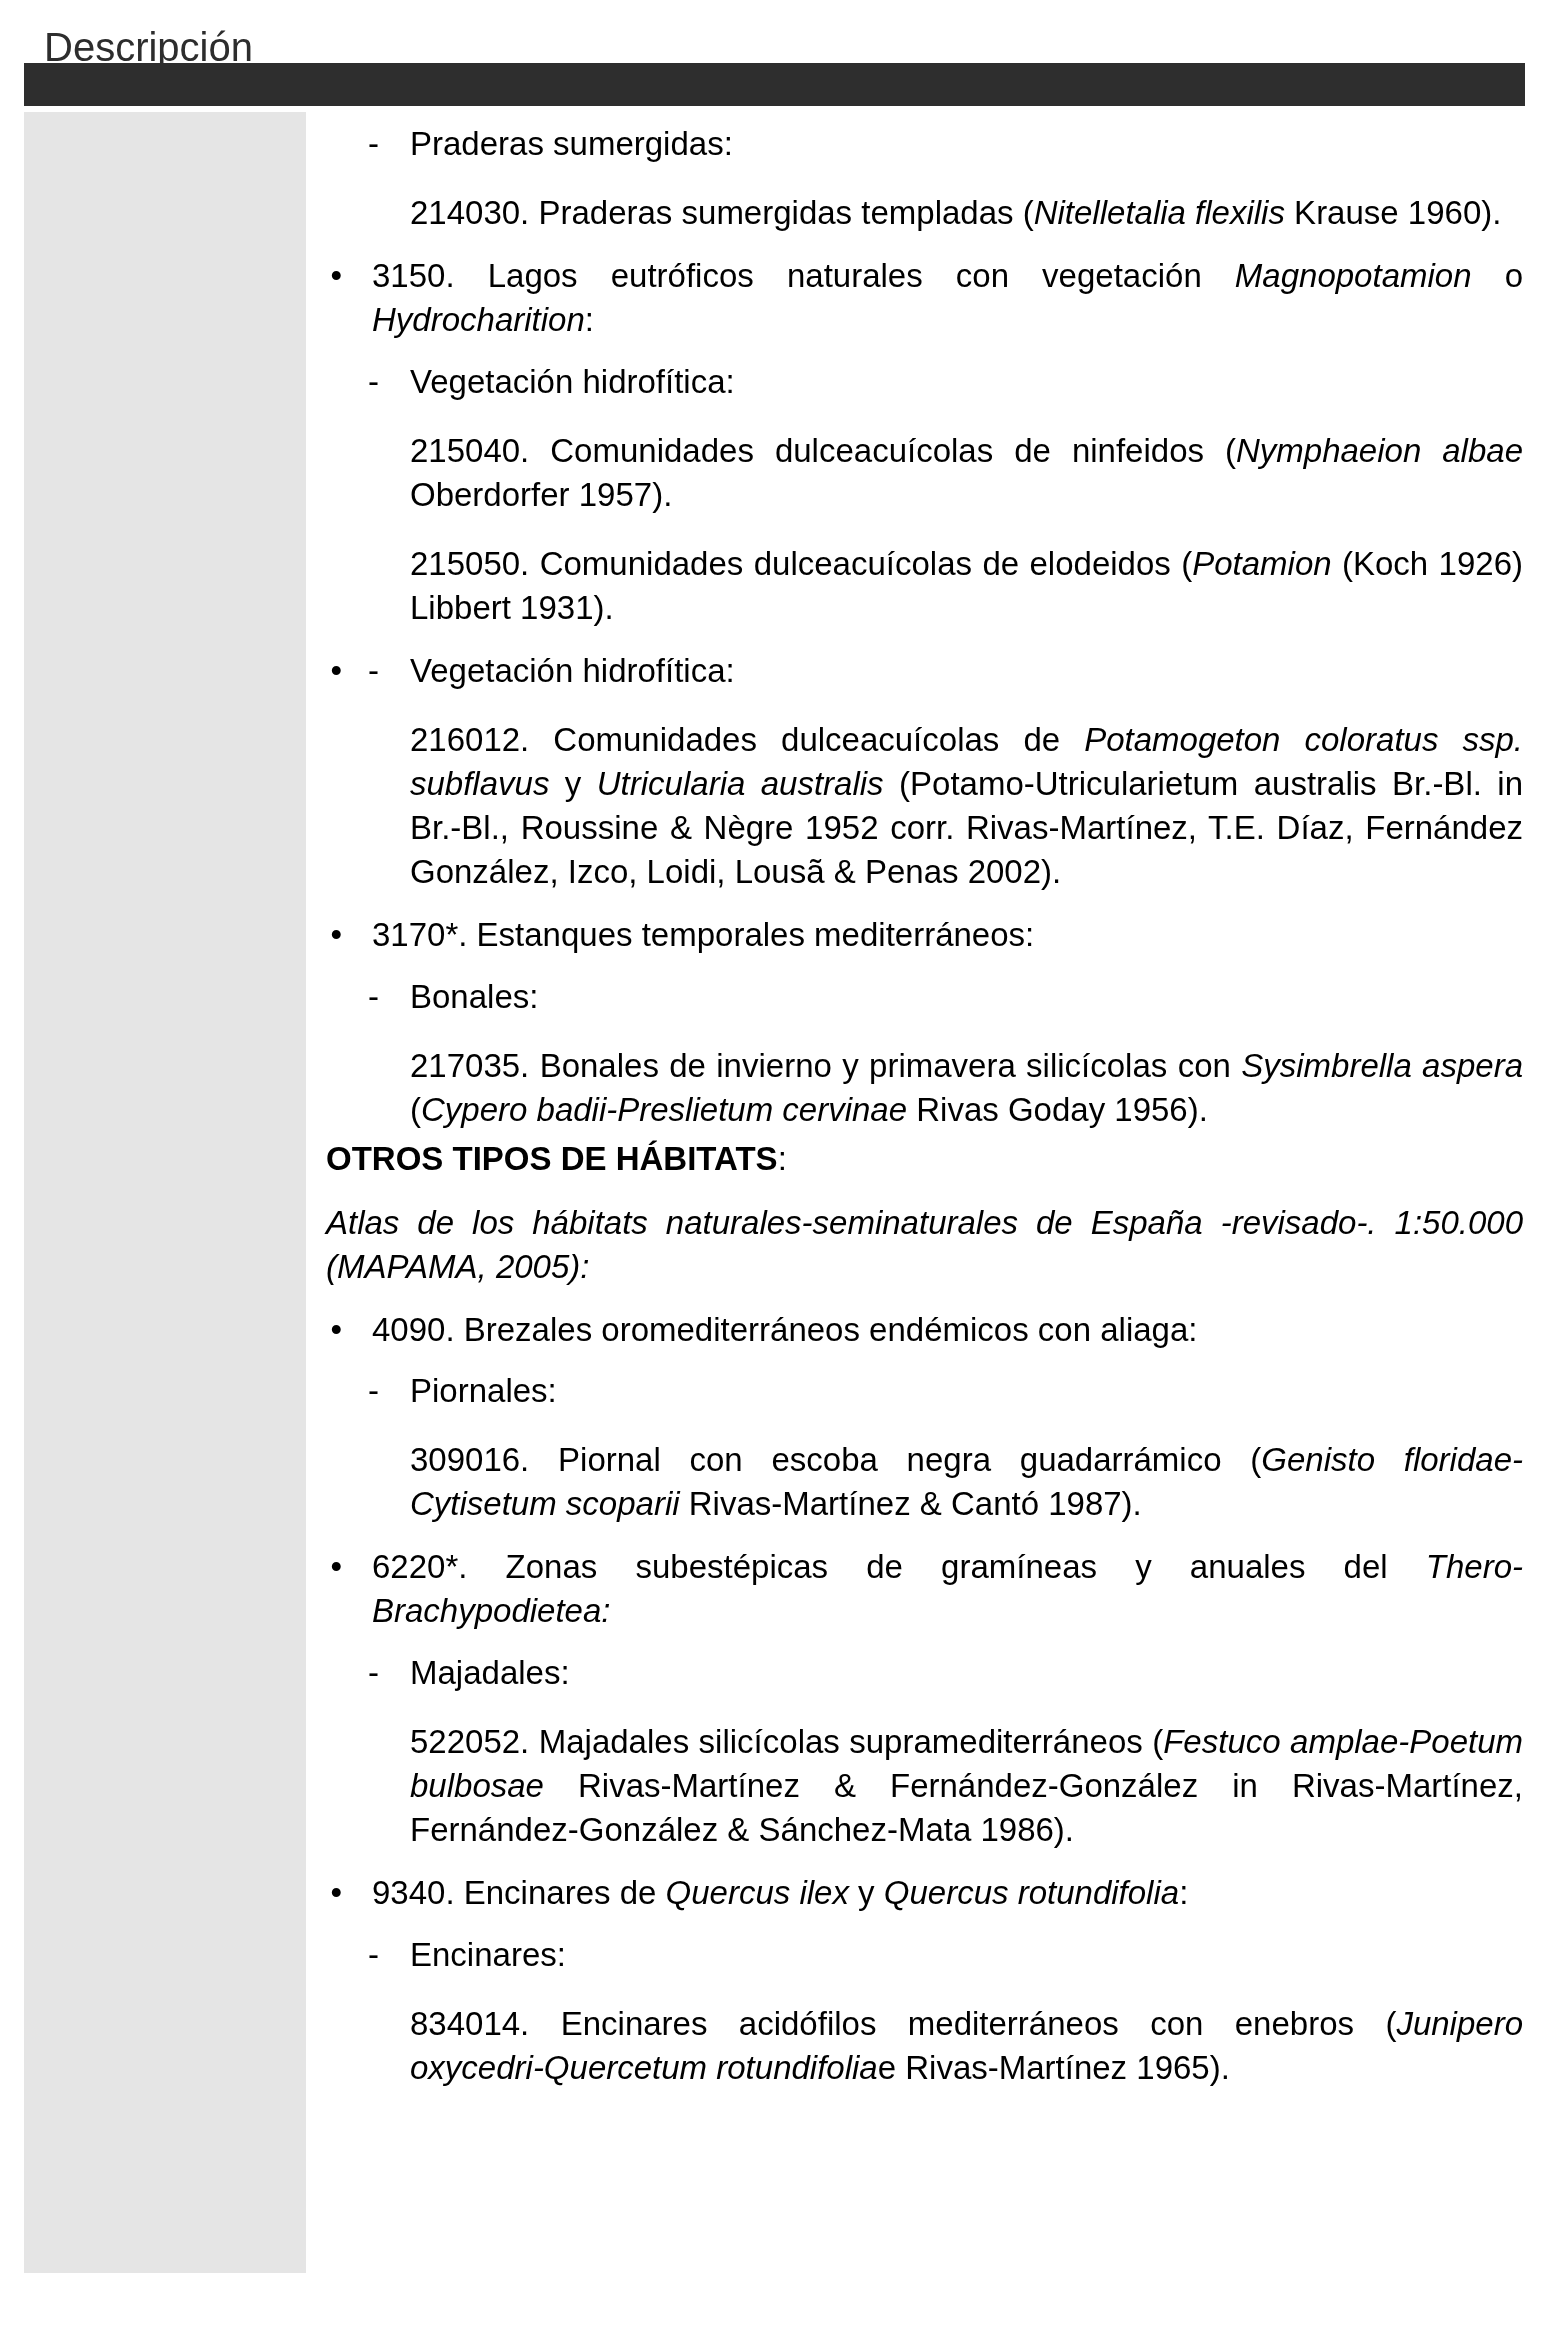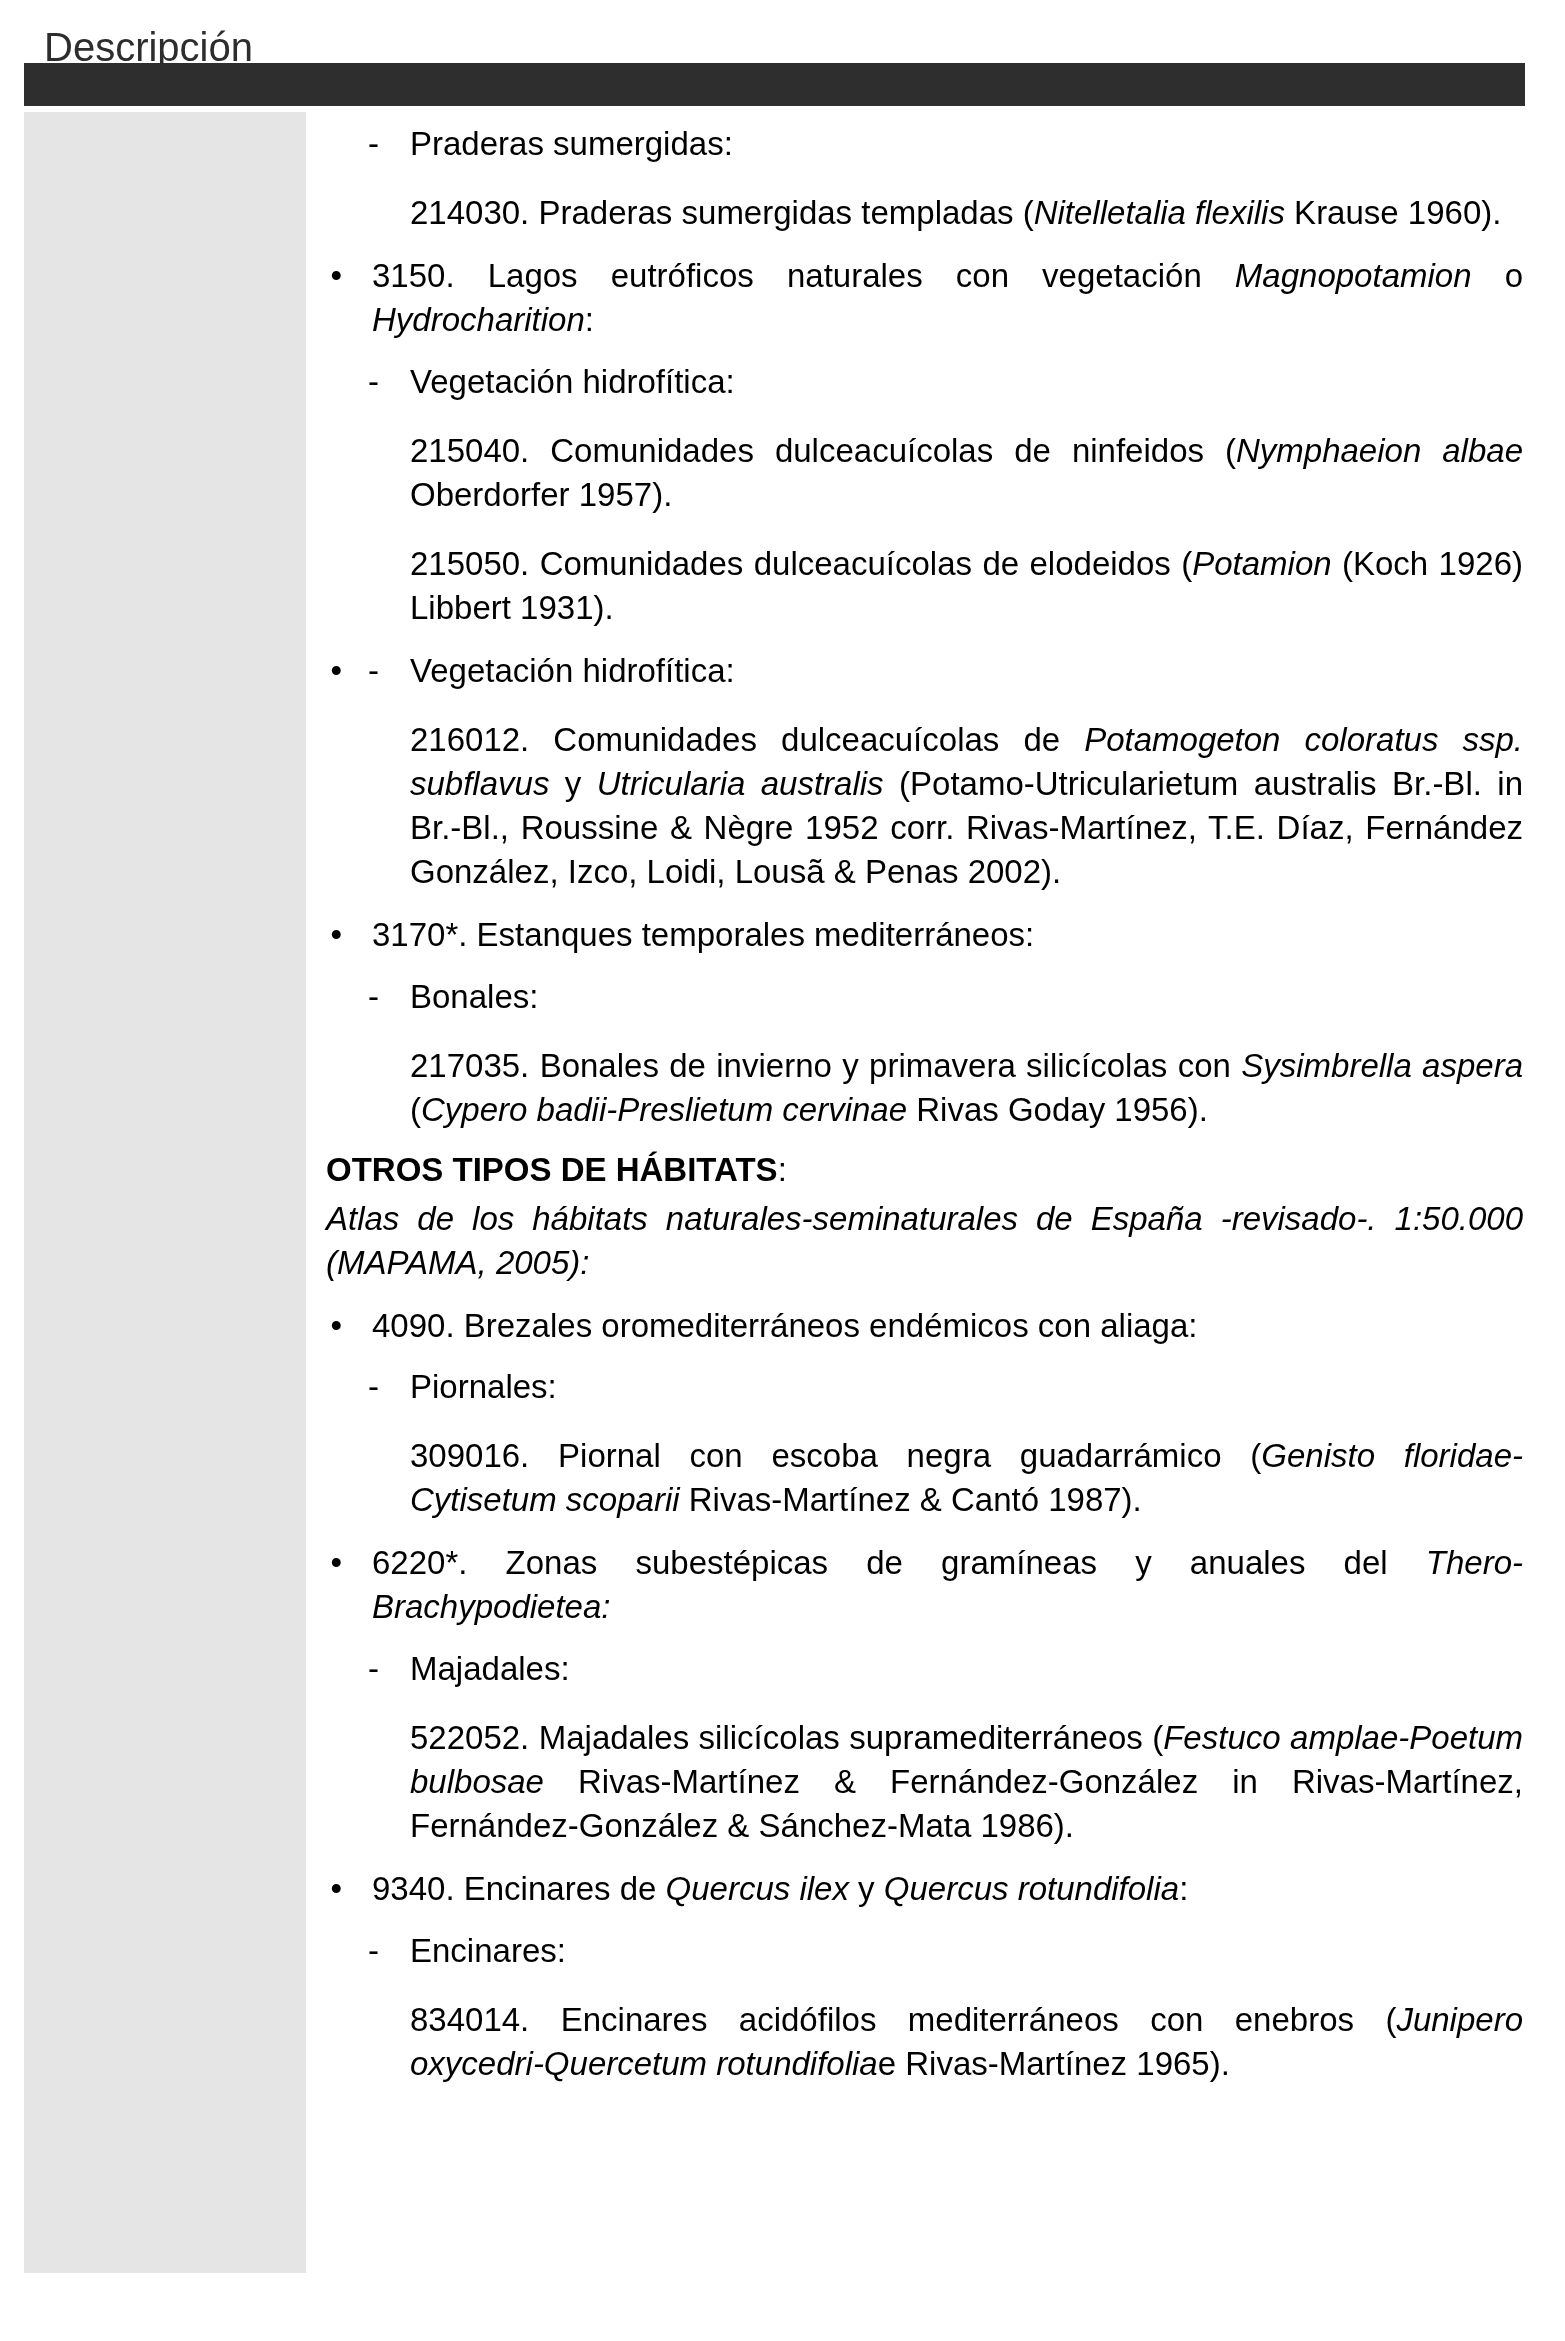--- a/index.html
+++ b/index.html
@@ -39,22 +39,22 @@
     font-size: 33px;
     line-height: 44px;
   }
   .blk { text-align: justify; position: relative; margin-top: 14.7px; }
   .blk:first-child { margin-top: 0; }
   .para   { margin-top: 25px; margin-left: 84px; }
   .bullet { margin-top: 19px; padding-left: 46px; }
   .bullet .marker { position: absolute; left: 4.4px; }
   .dash   { margin-top: 17.7px; padding-left: 84px; }
   .dash .marker { position: absolute; left: 42px; }
-  .heading { margin-top: 16px; }
-  .atlas   { margin-top: 5px; }
+  .heading { margin-top: 5px; }
+  .atlas   { margin-top: 20px; }
   .it { font-style: italic; }
   .bd { font-weight: 700; }
 </style>
 </head>
 <body style="color: rgb(0, 0, 0);">
 
 <div class="page-title">Descripción</div>
 <div class="header-bar"></div>
 <div class="sidebar"></div>
 <div class="content" id="content">

